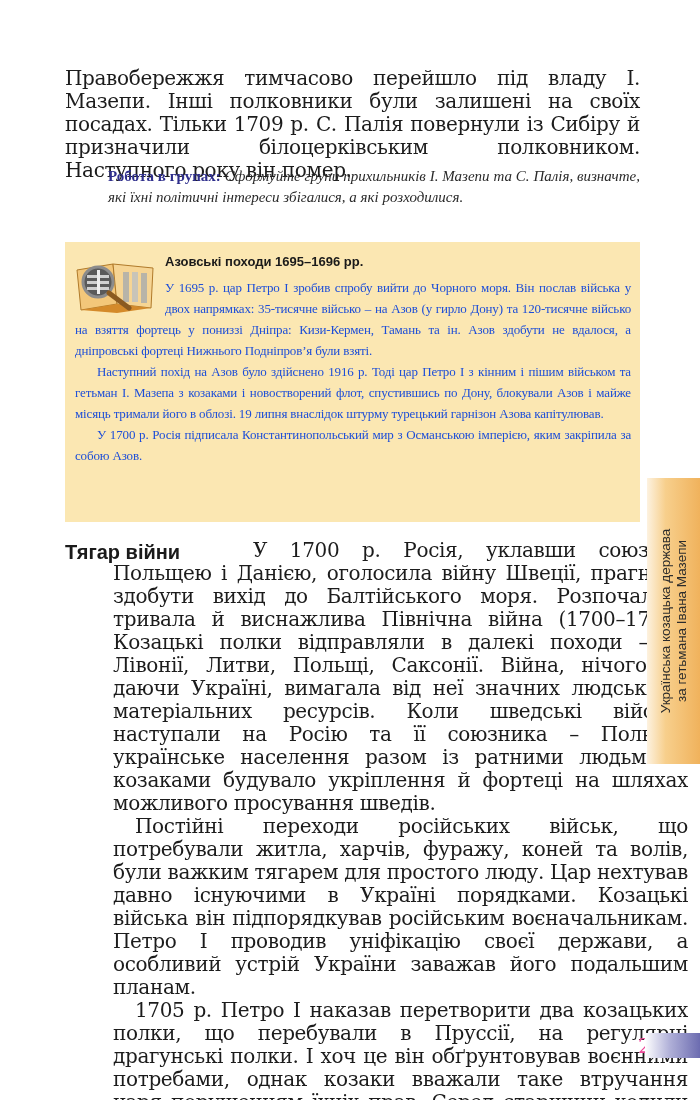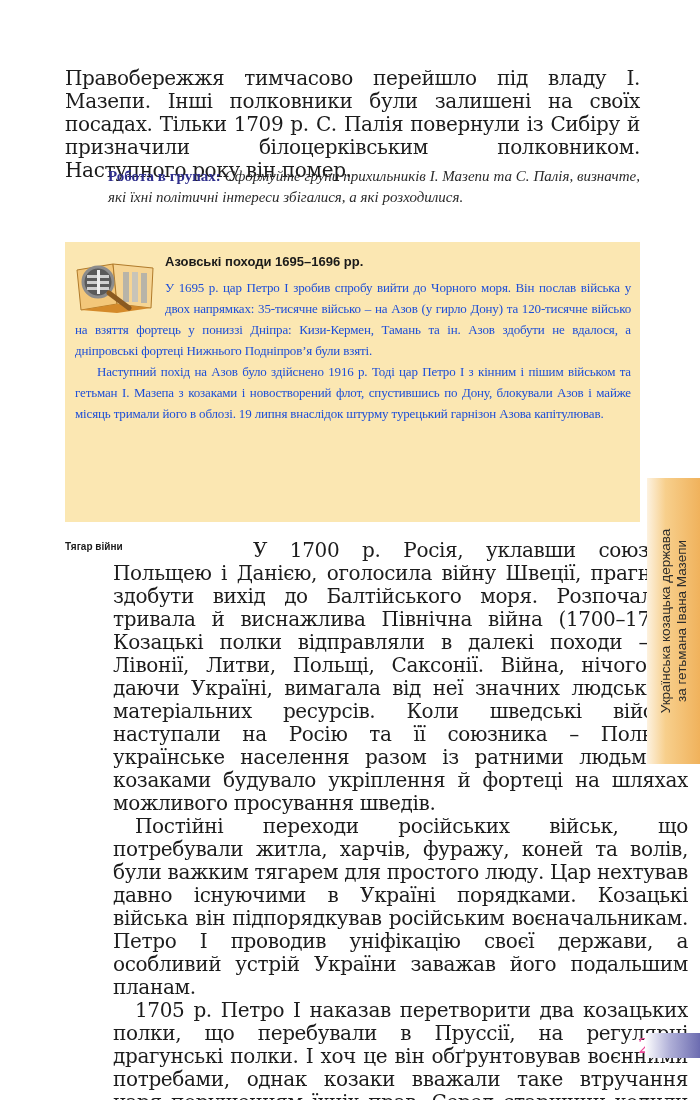--- a/index.html
+++ b/index.html
@@ -33,21 +33,21 @@
   .infobox .box-body {
     position: absolute; left: 10px; top: 35px; width: 556px;
     font-family: Liberation Serif, serif; font-size: 13px; line-height: 21px;
     text-align: justify; color: #1d4ed8; letter-spacing: -0.15px;
   }
   .infobox .box-body p { margin: 0; text-indent: 22px; }
   .infobox .box-body .float-spacer { float: left; width: 90px; height: 42px; }
   .infobox .box-body p.first { text-indent: 0; }
   .side-label {
     position: absolute; left: 65px; top: 541px;
-    font-family: "Liberation Sans", sans-serif; font-weight: bold; font-size: 10px; color: #1a1a1a;
+    font-family: "Liberation Sans", sans-serif; font-weight: bold; font-size: 20px; color: #1a1a1a;
   }
   .side-tab {
     position: absolute; left: 647px; top: 478px; width: 53px; height: 286px;
     background: linear-gradient(to right, #fdf2e0 0%, #f7cf8c 35%, #f0b25c 100%);
   }
   .side-tab .tab-text {
     position: absolute; left: 50%; top: 50%;
     transform: translate(-50%, -50%) rotate(-90deg);
     width: 280px; text-align: center;
     font-family: "Liberation Sans", sans-serif; font-size: 13.5px; line-height: 16px; color: #2c2c2c;
@@ -87,20 +87,21 @@
       <rect x="14" y="31" width="22" height="3" fill="#cfcfcf"></rect>
       <rect x="24" y="14" width="3" height="24" fill="#eeeeee"></rect>
       <line x1="36" y1="37" x2="56" y2="52" stroke="#8a5a20" stroke-width="5" stroke-linecap="round"></line>
     </svg>
   </div>
   <div class="box-title">Азовські походи 1695–1696 рр.</div>
   <div class="box-body">
     <div class="float-spacer"></div>
     <p class="first">У 1695 р. цар Петро I зробив спробу вийти до Чорного моря. Він послав війська у двох напрямках: 35-тисячне військо – на Азов (у гирло Дону) та 120-тисячне військо на взяття фортець у пониззі Дніпра: Кизи-Кермен, Тамань та ін. Азов здобути не вдалося, а дніпровські фортеці Нижнього Подніпров’я були взяті.</p>
     <p>Наступний похід на Азов було здійснено 1916 р. Тоді цар Петро I з кінним і пішим військом та гетьман І. Мазепа з козаками і новостворений флот, спустившись по Дону, блокували Азов і майже місяць тримали його в облозі. 19 липня внаслідок штурму турецький гарнізон Азова капітулював.</p>
+    <p>У 1700 р. Росія підписала Константинопольський мир з Османською імперією, яким закріпила за собою Азов.</p>
   </div>
 </div>
 
 <div class="side-label">Тягар війни</div>
 
 <div class="serif-p" style="top:539px;margin-left:48px;">
   <p class="noindent" style="text-indent:140px;">У 1700 р. Росія, уклавши союз із Польщею і Данією, оголосила війну Швеції, прагнучи здобути вихід до Балтійського моря. Розпочалася тривала й виснажлива Північна війна (1700–1721). Козацькі полки відправляли в далекі походи – до Лівонії, Литви, Польщі, Саксонії. Війна, нічого не даючи Україні, вимагала від неї значних людських і матеріальних ресурсів. Коли шведські війська наступали на Росію та її союзника – Польщу, українське населення разом із ратними людьми й козаками будувало укріплення й фортеці на шляхах можливого просування шведів.</p>
   <p>Постійні переходи російських військ, що потребували житла, харчів, фуражу, коней та волів, були важким тягарем для простого люду. Цар нехтував давно існуючими в Україні порядками. Козацькі війська він підпорядкував російським воєначальникам. Петро I проводив уніфікацію своєї держави, а особливий устрій України заважав його подальшим планам.</p>
   <p>1705 р. Петро I наказав перетворити два козацьких полки, що перебували в Пруссії, на регулярні драгунські полки. І хоч це він обґрунтовував воєнними потребами, однак козаки вважали таке втручання царя порушенням їхніх прав. Серед старшини ходили чутки, що незабаром знищать і цивільну українську адміністрацію, а натомість запровадять губернське</p>
 </div>

